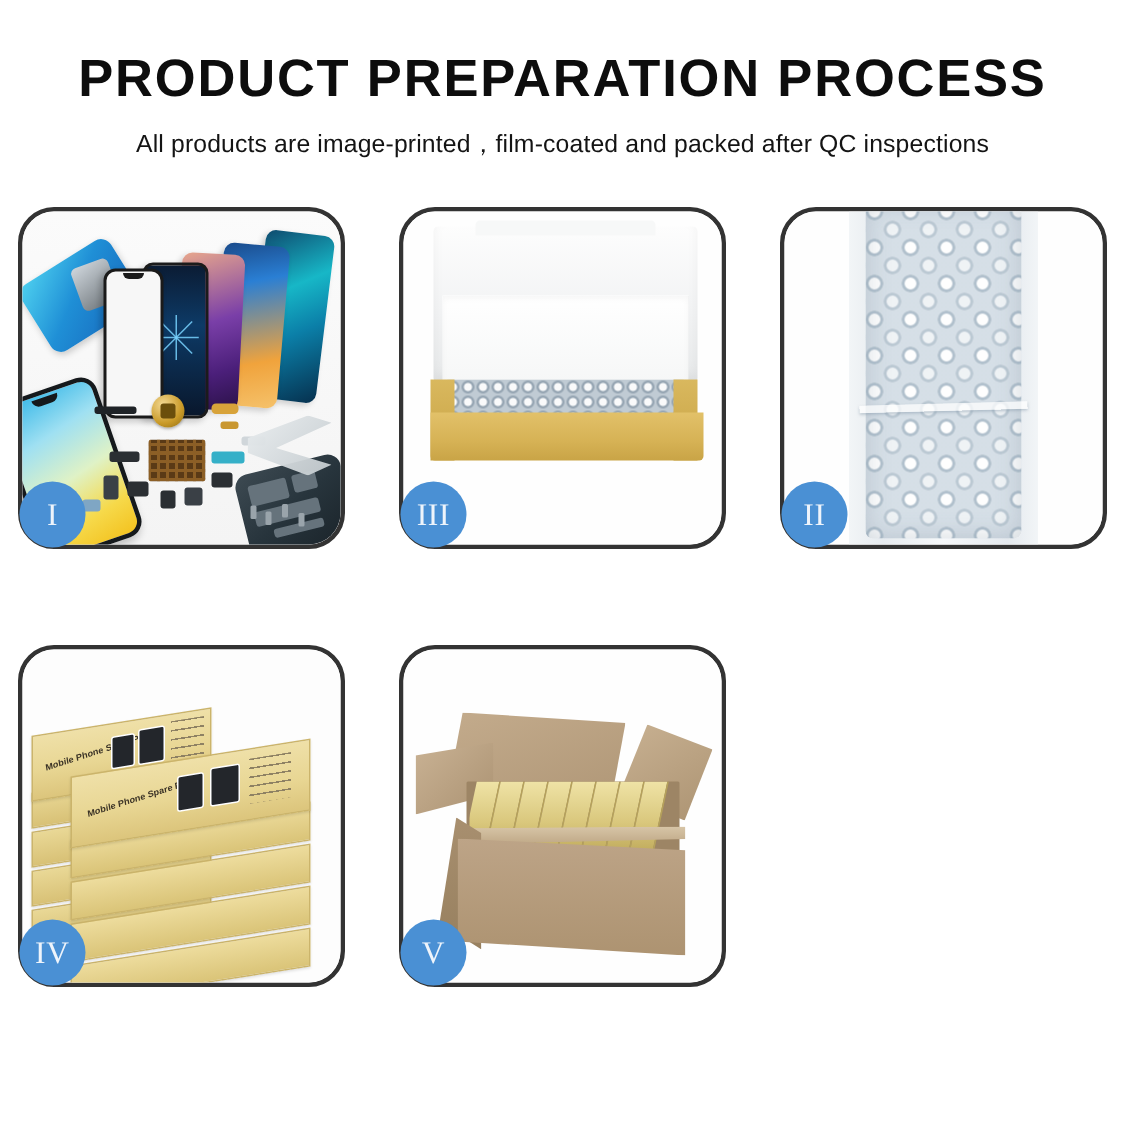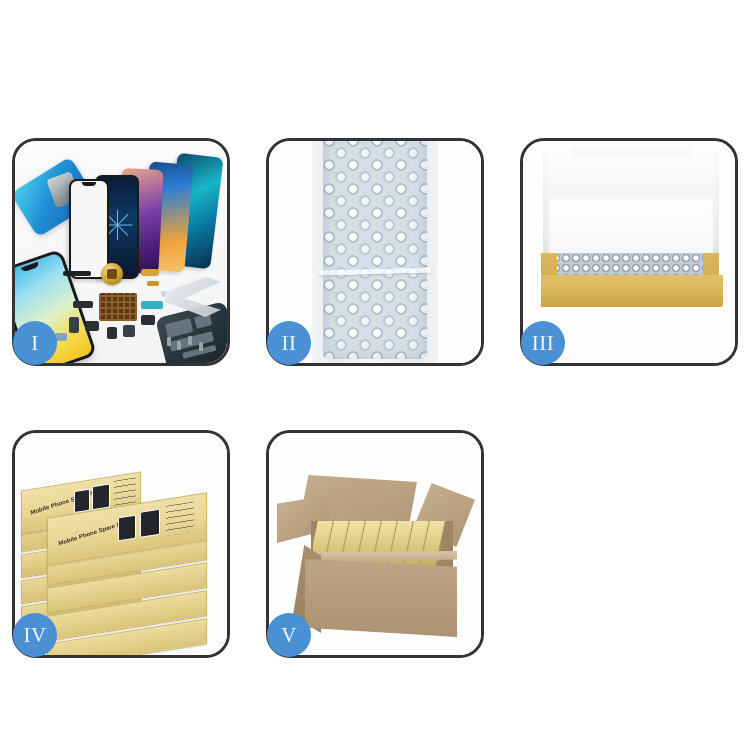--- a/index.html
+++ b/index.html
@@ -291,20 +291,24 @@
     background:#9d8464;transform:skewY(20deg);}
   .c6-sheen{position:absolute;left:120px;top:22px;width:76px;height:40px;
     background:linear-gradient(140deg,rgba(235,240,244,.9),rgba(250,250,250,0));
     clip-path:polygon(20% 0,100% 20%,100% 70%,0 40%);}
 </style>
 </head>
 <body>
 
 <div class="page">
 
+  <div class="header">
+    <div class="title">PRODUCT PREPARATION PROCESS</div>
+    <div class="subtitle">All products are image-printed，film-coated and packed after QC inspections</div>
+  </div>
 
   <div class="grid">
 
     <div class="panel">
       <div class="panel-inner p1">
         <div class="film-blue"></div>
         <div class="phone-fan">
           <div class="fan fan1"></div>
           <div class="fan fan2"></div>
           <div class="fan fan3"></div>
@@ -350,38 +354,38 @@
           <i style="left:0;top:2px"></i>
             <i style="left:10px;top:6px"></i>
           <i style="left:21px;top:1px"></i>
             <i style="left:32px;top:7px"></i>
         </div>
       </div>
       <div class="badge">I</div>
     </div>
 
     <div class="panel">
-      <div class="panel-inner p2">
-        <div class="wrapband"></div>
-        <div class="bubbles"></div>
-        <div class="wrapseam"></div>
-      </div>
-      <div class="badge">II</div>
-    </div>
-
-    <div class="panel">
       <div class="panel-inner p3">
         <div class="b3-lid"></div>
         <div class="b3-foam"></div>
         <div class="b3-bubbles"></div>
         <div class="b3-left"></div>
         <div class="b3-right"></div>
         <div class="b3-front"></div>
       </div>
       <div class="badge">III</div>
+    </div>
+
+    <div class="panel">
+      <div class="panel-inner p2">
+        <div class="wrapband"></div>
+        <div class="bubbles"></div>
+        <div class="wrapseam"></div>
+      </div>
+      <div class="badge">II</div>
     </div>
 
     <div class="panel">
       <div class="panel-inner p4">
         <div class="stackwrap">
           <div class="sbox s-l5"></div>
           <div class="sbox s-l4"></div>
           <div class="sbox s-l3"></div>
           <div class="sbox s-l2"></div>
           <div class="sbox s-l1">

